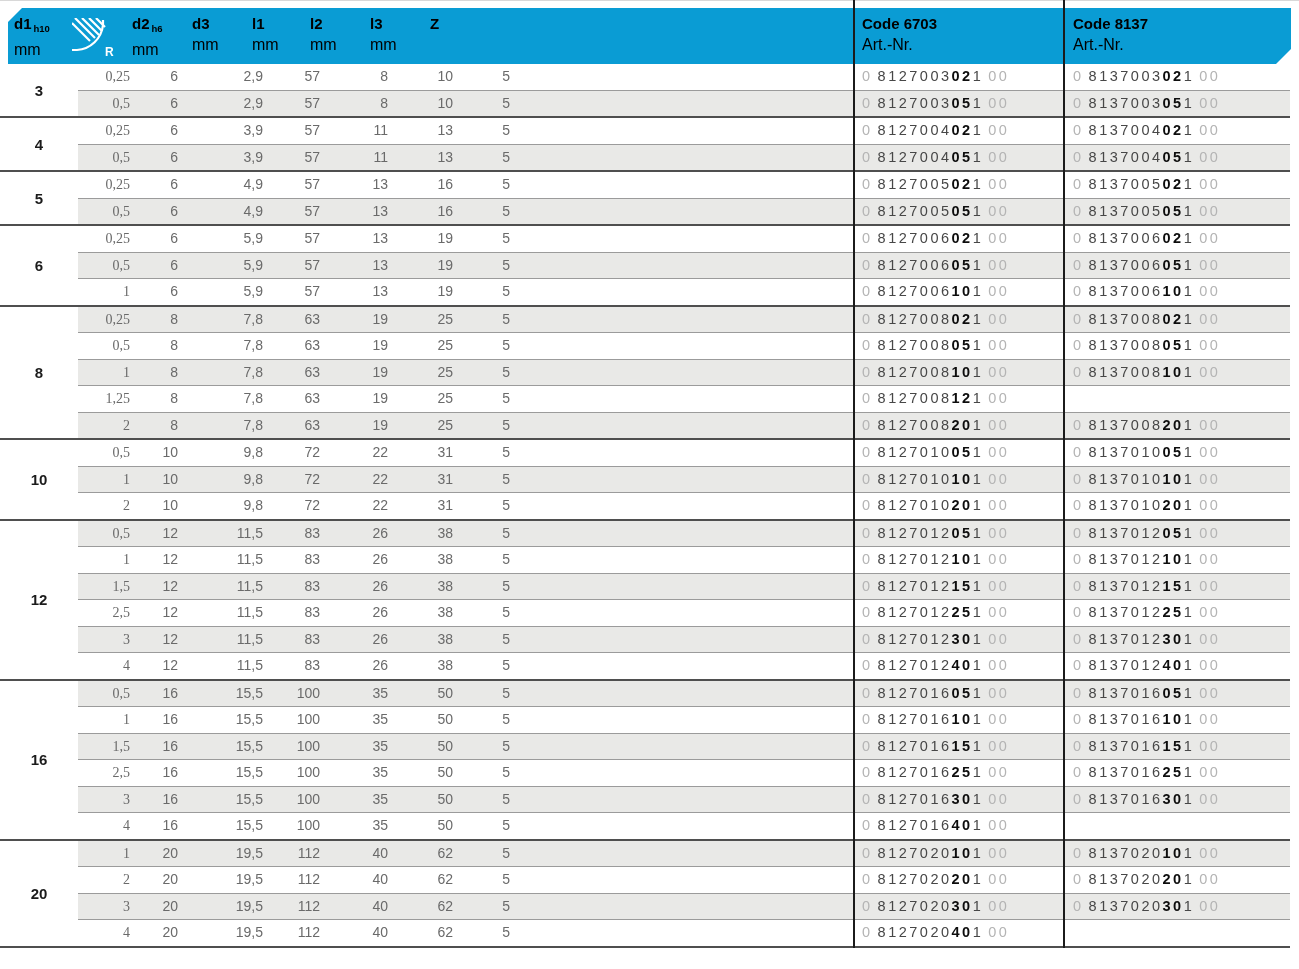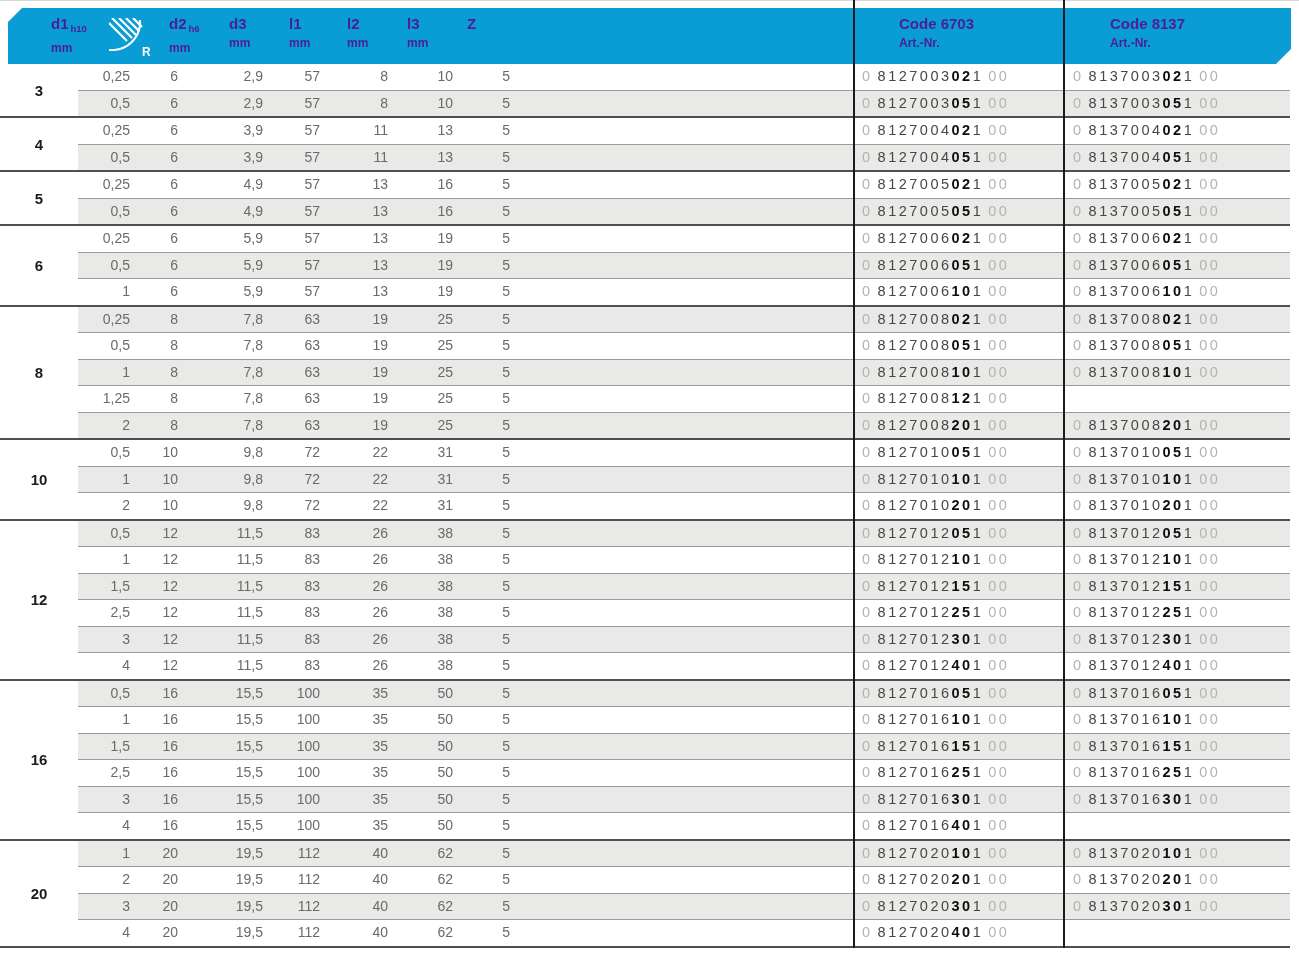--- a/index.html
+++ b/index.html
@@ -3,37 +3,37 @@
 <meta charset="utf-8">
 <style>
   html,body{margin:0;padding:0;background:#fff;}
   .page{position:relative;width:1299px;height:969px;background:#ffffff;overflow:hidden;
         font-family:"Liberation Sans",sans-serif;}
   .topline{position:absolute;left:0;top:0;width:1299px;height:1px;background:#d8d8d8;}
 
   
   .thead{position:absolute;left:8px;top:8px;width:1283px;height:56px;background:#0a9cd4;
          clip-path:polygon(14px 0,100% 0,100% calc(100% - 15px),calc(100% - 15px) 100%,0 100%,0 14px);}
-  .hcell{position:absolute;top:7px;color:#4c1d95;margin-left:37px;}
+  .hcell{position:absolute;top:7px;color:#000000;}
   .h1{font-weight:bold;font-size:15px;line-height:17px;white-space:nowrap;}
   .h1 .sub{font-size:9.5px;font-weight:bold;vertical-align:-3px;margin-left:2px;}
-  .h2{font-weight:bold;font-size:12px;margin-top:4px;}
+  .h2{font-weight:normal;font-size:16px;margin-top:4px;}
   .hicon{top:10px;}
 
   
   .tbody{position:absolute;left:0;top:64px;width:1290px;}
   .group{display:flex;width:1290px;border-bottom:2px solid #4f4f4f;}
   .d1cell{width:78px;display:flex;align-items:center;justify-content:center;
           font-weight:bold;font-size:15px;color:#1b1b1b;background:#fff;}
   .rows{flex:1;display:flex;flex-direction:column;}
   .row{display:flex;height:25.5px;line-height:25.5px;font-size:14px;color:#6a6a6a;background:#fff;}
   .row + .row{border-top:1px solid #9b9b9b;}
   .row.alt{background:#e9e9e7;}
   .c{text-align:right;white-space:nowrap;}
-  .c-r{width:52px;} .c-d2{width:48px;} .c-d3{width:85px;} .c-l1{width:57px;text-align:right;}
+  .c-r{width:52px;font-family:Liberation Serif, serif;} .c-d2{width:48px;} .c-d3{width:85px;} .c-l1{width:57px;text-align:right;}
   .c-l2{width:68px;} .c-l3{width:65px;} .c-z{width:57px;} .c-sp{width:352px;}
   .code{width:211px;white-space:nowrap;font-size:14.5px;letter-spacing:2.5px;color:#474747;
         overflow:hidden;}
   .code.last{width:217px;}
   .sg-pre{color:#b4b4b4;margin-right:5px;}
   .sg-suf{color:#b4b4b4;margin-left:5px;}
   .sg-bold{color:#0d0d0d;font-weight:bold;}
 
   .vline{position:absolute;top:0;width:2px;height:948px;background:#1b1b1b;z-index:5;}
 </style>

